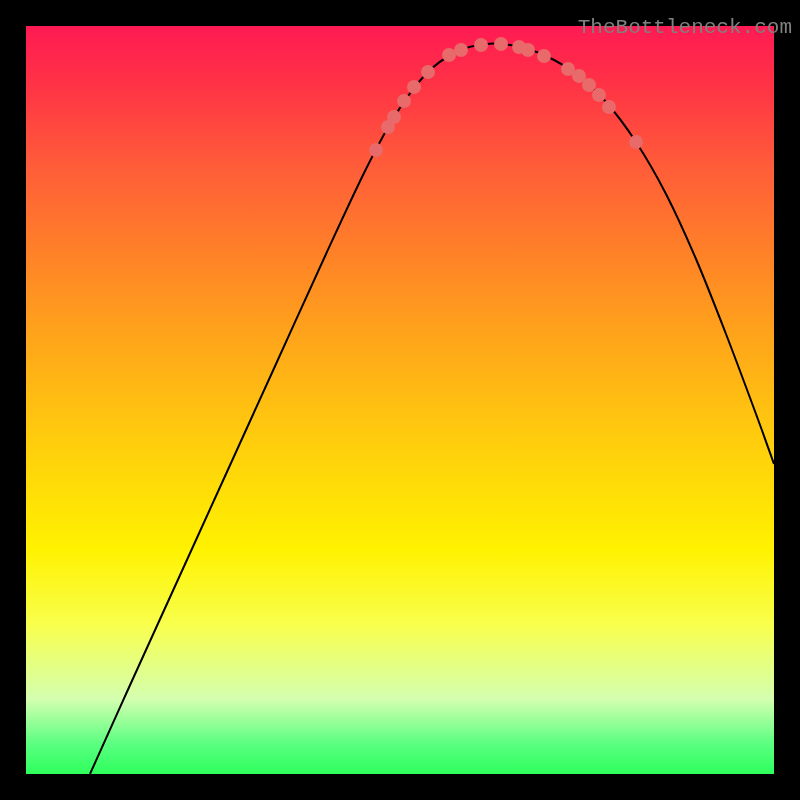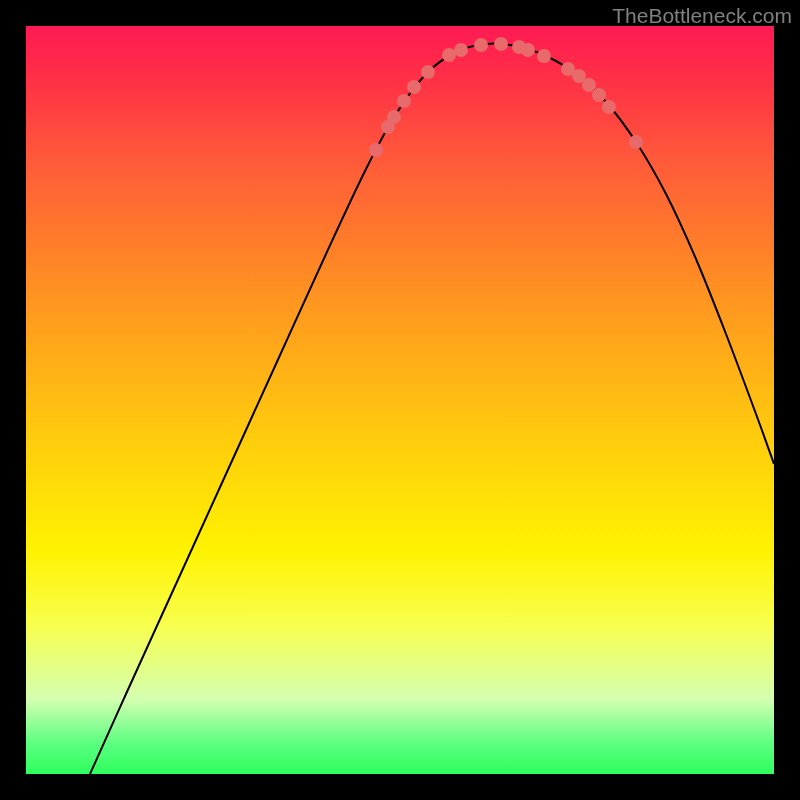--- a/index.html
+++ b/index.html
@@ -26,23 +26,23 @@
       #ffcc0d 55%,
       #fff200 70%,
       #f8ff4d 80%,
       #d4ffb0 90%,
       #5aff80 96%,
       #2eff5d 100%
     );
   }
   .watermark {
     position: absolute;
-    top: 4px;
+    top: 16px;
     right: 8px;
-    font-family: Liberation Sans, sans-serif;
+    font-family: Liberation Mono, monospace;
     font-size: 21px;
     color: #808080;
     z-index: 10;
   }
   svg {
     position: absolute;
     left: 0;
     top: 0;
   }
 </style>

